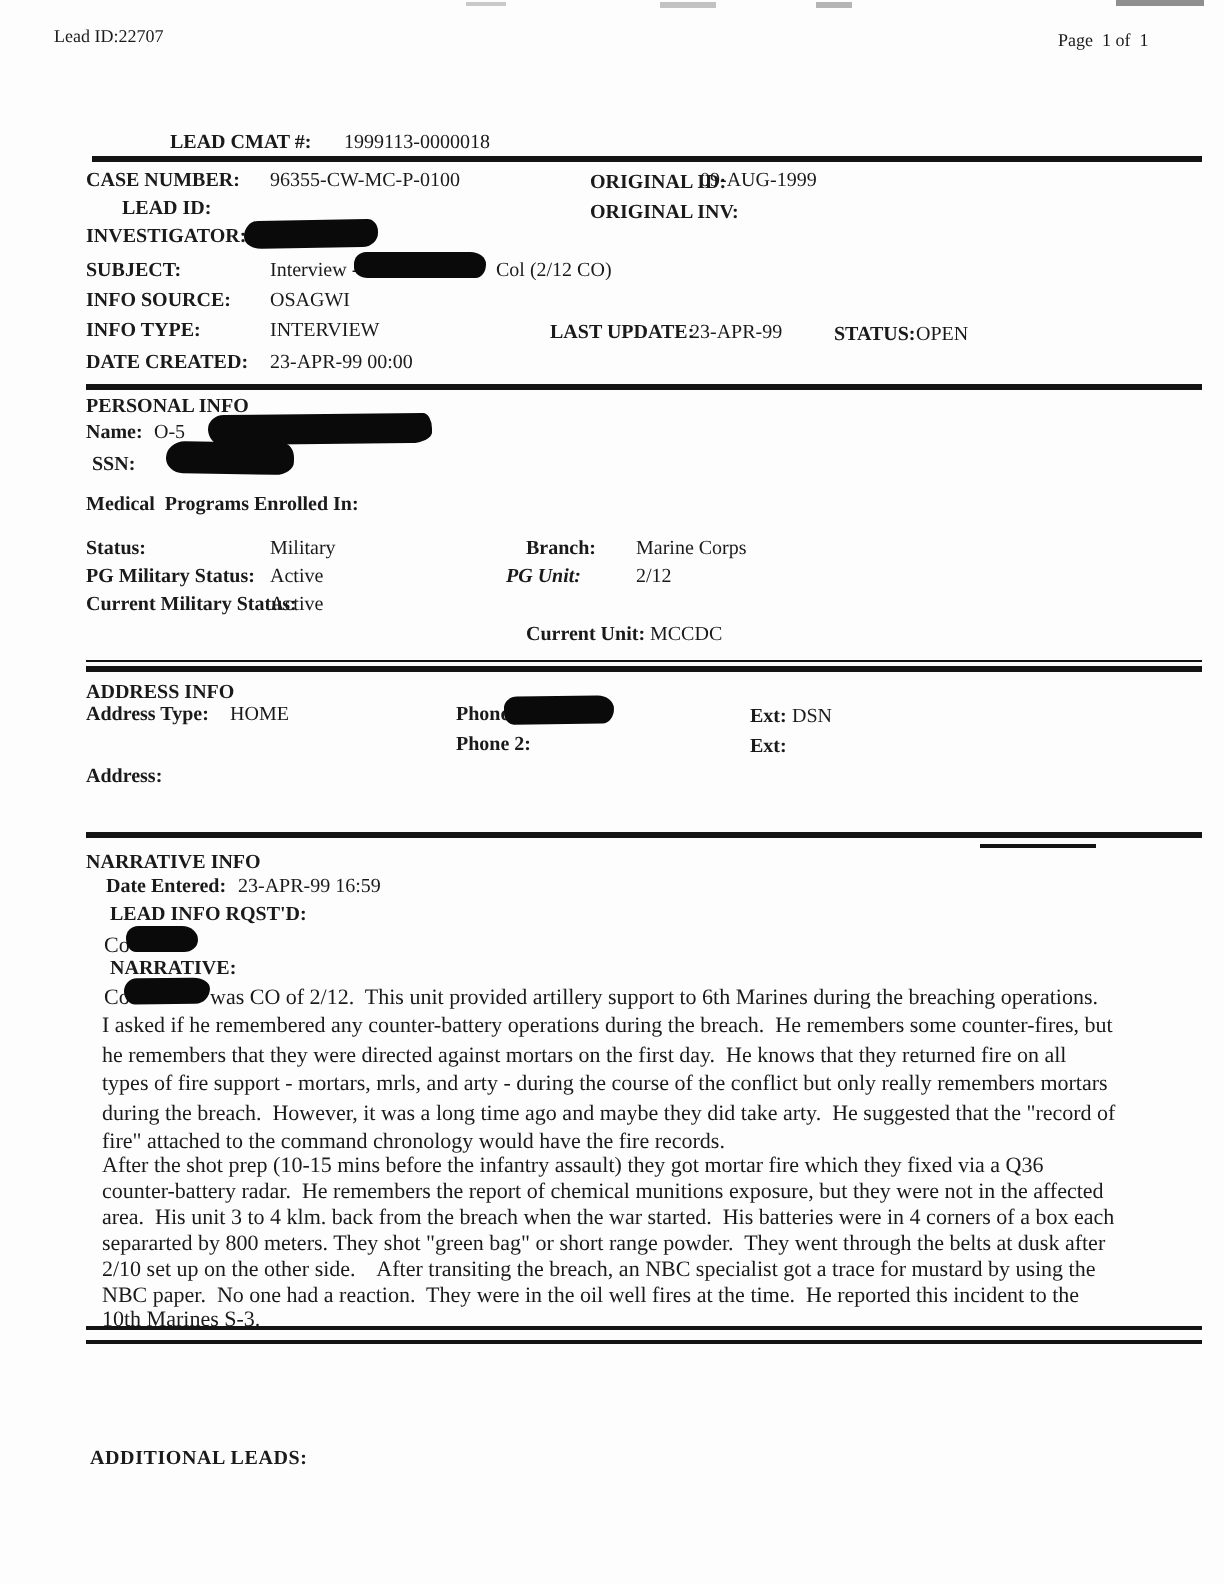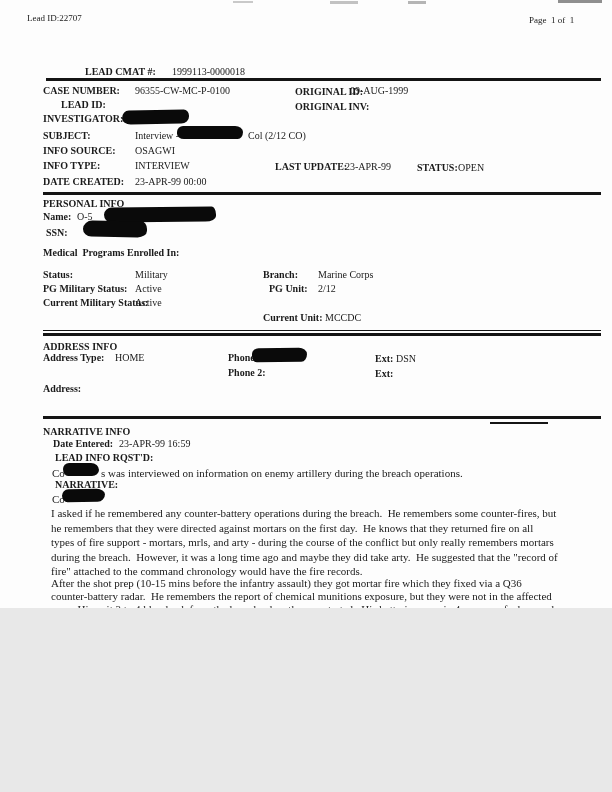--- a/index.html
+++ b/index.html
@@ -1,16 +1,16 @@
 <!DOCTYPE html>
 <html><head>
 <meta charset="utf-8">
 <style>
   html,body{margin:0;padding:0;background:#e8e8e8;}
-  .page{position:relative;width:612px;height:608px;background:#fdfdfd;margin:0 auto;
+  .page{position:relative;width:612px;height:792px;background:#fdfdfd;margin:0 auto;
         font-family:"Liberation Serif", serif;color:#1a1a1a;overflow:hidden;}
   .t{position:absolute;font-size:10px;white-space:pre;line-height:12px;}
   .b{font-weight:bold;}
   .fs9{font-size:9px;}
   .title{position:absolute;left:0;top:43px;width:524px;text-align:center;
          font-size:15.5px;font-weight:bold;letter-spacing:.4px;}
   .rule{position:absolute;background:#141414;}
   .redact{position:absolute;background:#0a0a0a;}
   .para{font-size:11px;line-height:14.6px;}
   .para2{line-height:12.9px;}
@@ -75,21 +75,21 @@
 
   <div class="t b" style="left:43px;top:247px;">Medical  Programs Enrolled In:</div>
 
   <div class="t b" style="left:43px;top:269px;">Status:</div>
   <div class="t" style="left:135px;top:269px;">Military</div>
   <div class="t b" style="left:263px;top:269px;">Branch:</div>
   <div class="t" style="left:318px;top:269px;">Marine Corps</div>
 
   <div class="t b" style="left:43px;top:283px;">PG Military Status:</div>
   <div class="t" style="left:135px;top:283px;">Active</div>
-  <div class="t b" style="left:269px;top:283px;">PG Unit:</div>
+  <div class="t b" style="left:253px;top:283px;font-style:italic;">PG Unit:</div>
   <div class="t" style="left:318px;top:283px;">2/12</div>
 
   <div class="t b" style="left:43px;top:297px;">Current Military Status:</div>
   <div class="t" style="left:135px;top:297px;">Active</div>
 
   <div class="t b" style="left:263px;top:312px;">Current Unit:</div>
   <div class="t" style="left:325px;top:312px;">MCCDC</div>
 
   <div class="rule" style="left:43px;top:330px;width:558px;height:1px;"></div>
   <div class="rule" style="left:43px;top:333px;width:558px;height:3px;"></div>
@@ -110,26 +110,26 @@
   <div class="rule" style="left:43px;top:416px;width:558px;height:3px;"></div>
   <div class="rule" style="left:490px;top:422px;width:58px;height:2px;"></div>
 
   <div class="t b" style="left:43px;top:426px;">NARRATIVE INFO</div>
   <div class="t b" style="left:53px;top:438px;">Date Entered:</div>
   <div class="t" style="left:119px;top:438px;">23-APR-99 16:59</div>
   <div class="t b" style="left:55px;top:452px;">LEAD INFO RQST'D:</div>
 
   <div class="t para" style="left:52px;top:466px;">Co</div>
   <div class="redact" style="left:63px;top:463px;width:36px;height:13px;border-radius:6px 8px 7px 5px / 6px 7px 6px 7px;"></div>
-  <div class="t para" style="left:101px;top:466px;">s was interviewed on information on enemy artillery during the breach operations.</div>
 
   <div class="t b" style="left:55px;top:479px;">NARRATIVE:</div>
 
   <div class="t para" style="left:52px;top:492px;">Co</div>
   <div class="redact" style="left:62px;top:489px;width:43px;height:13px;border-radius:7px 9px 8px 6px / 7px 6px 8px 7px;transform:rotate(-0.7deg);"></div>
+  <div class="t para" style="left:105px;top:492px;">was CO of 2/12.  This unit provided artillery support to 6th Marines during the breaching operations.</div>
 
   <div class="t para" style="left:51px;top:506px;">I asked if he remembered any counter-battery operations during the breach.  He remembers some counter-fires, but
 he remembers that they were directed against mortars on the first day.  He knows that they returned fire on all
 types of fire support - mortars, mrls, and arty - during the course of the conflict but only really remembers mortars
 during the breach.  However, it was a long time ago and maybe they did take arty.  He suggested that the "record of
 fire" attached to the command chronology would have the fire records.</div>
 
   <div class="t para para2" style="left:51px;top:577px;">After the shot prep (10-15 mins before the infantry assault) they got mortar fire which they fixed via a Q36
 counter-battery radar.  He remembers the report of chemical munitions exposure, but they were not in the affected
 area.  His unit 3 to 4 klm. back from the breach when the war started.  His batteries were in 4 corners of a box each

